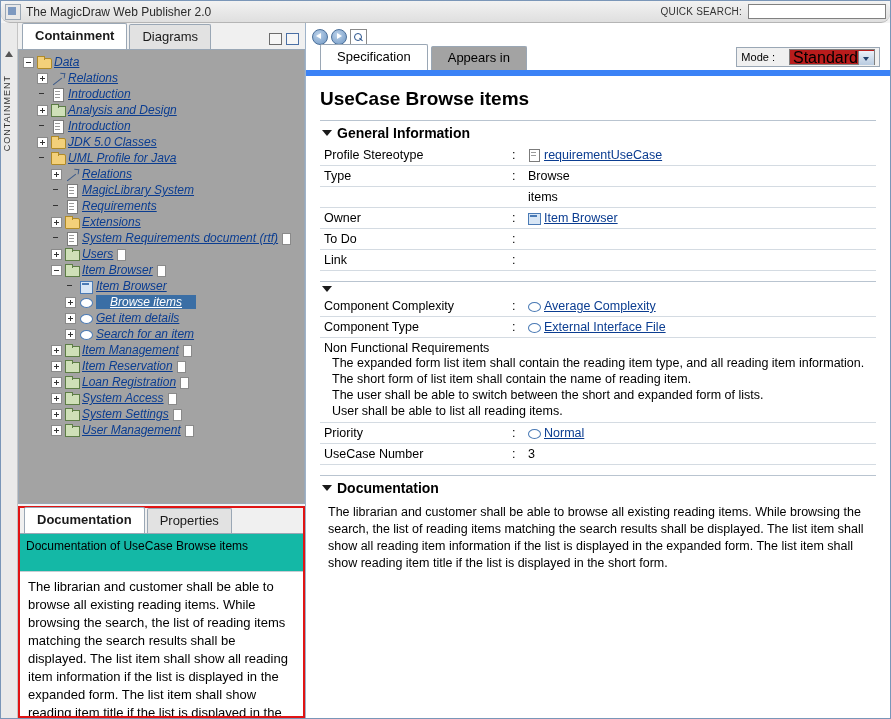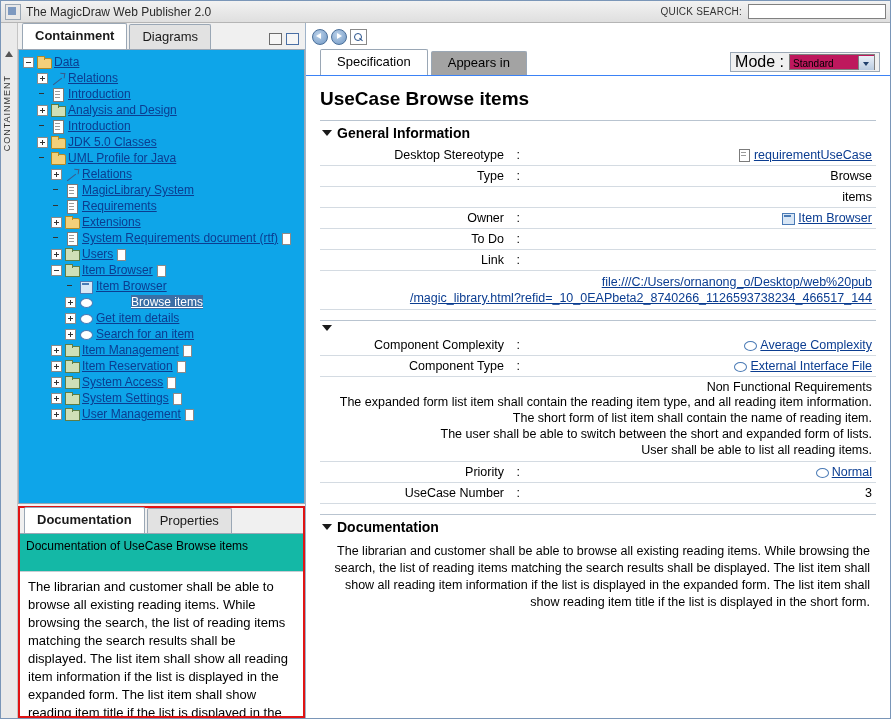--- a/index.html
+++ b/index.html
@@ -18,20 +18,21 @@
     background:#f4f4f4;
   }
   
   .titlebar{
     height:22px;
     background:linear-gradient(#f2f2f2,#dfdfdf);
     border-bottom:1px solid #b5b5b5;
     display:flex;align-items:center;
     padding:0 4px;
     box-sizing:border-box;
+    border-radius:9px;
   }
   .titlebar .app-icon{
     width:14px;height:14px;margin-right:5px;
     background:#e8e8e8;border:1px solid #9aa7b5;
     display:inline-block;position:relative;flex:0 0 auto;
   }
   .titlebar .app-icon:after{
     content:"";position:absolute;left:2px;top:2px;width:8px;height:8px;
     background:#7d99c0;
   }
@@ -88,22 +89,22 @@
   .tab.active{
     background:#ffffff;font-weight:bold;height:25px;line-height:24px;
   }
   .tabstrip .winbtns{
     position:absolute;right:6px;bottom:4px;display:flex;gap:4px;
   }
   .winbtn{width:11px;height:10px;border:1px solid #6c6c6c;background:#f6f6f6;}
   .winbtn.b2{border-color:#4a6fa5;}
   
   .treewrap{
-    flex:1 1 auto;background:#0ea5e9;border:1px solid #9aa7b5;border-top:none;
-    margin:0;overflow:hidden;position:relative;
+    flex:1 1 auto;background:#a3a3a3;border:1px solid #9aa7b5;border-top:none;
+    margin:0;overflow:hidden;position:relative;font-style:italic;
   }
   .tree{padding:4px 2px 2px 4px;}
   .node{
     display:flex;align-items:center;height:16px;white-space:nowrap;
     font-size:12px;
   }
   .exp{
     width:11px;height:11px;border:1px solid #8a8a8a;background:#fff;
     margin-right:3px;position:relative;flex:0 0 auto;
     box-sizing:border-box;
@@ -155,21 +156,21 @@
   }
   .ico.sys:before{
     content:"";position:absolute;left:1px;top:1px;width:11px;height:11px;
     background:#d8e6f5;border:1px solid #4a7ab5;
   }
   .ico.sys:after{
     content:"";position:absolute;left:3px;top:3px;width:7px;height:2px;
     background:#4a7ab5;
   }
   .lbl{color:#0b3d91;text-decoration:underline;}
-  .node.sel .lbl{background:#3a6ea5;color:#ffffff;text-decoration:underline;padding:0 0;margin-left:35px;}
+  .node.sel .lbl{background:#3a6ea5;color:#ffffff;text-decoration:underline;padding:0 14px;}
   .tail{margin-left:4px;width:9px;height:11px;display:inline-block;position:relative;}
   .tail:before{
     content:"";position:absolute;left:0;top:0;width:7px;height:10px;
     background:#fff;border:1px solid #8a8a8a;
   }
   
   .i0{padding-left:0px;} .i1{padding-left:14px;} .i2{padding-left:28px;}
   .i3{padding-left:42px;}
   
   .docpanel{
@@ -211,59 +212,59 @@
   .findbtn:before{
     content:"";position:absolute;left:3px;top:3px;width:6px;height:6px;
     border:1px solid #27518a;border-radius:50%;
   }
   .findbtn:after{
     content:"";position:absolute;left:8px;top:9px;width:4px;height:1px;
     background:#27518a;transform:rotate(40deg);
   }
   .rtabstrip{
     display:flex;align-items:flex-end;height:28px;
-    border-bottom:1px solid #3b82f6;padding-left:14px;box-sizing:border-box;
+    border-bottom:6px solid #3b82f6;padding-left:14px;box-sizing:border-box;
     position:relative;background:#ffffff;
   }
   .rtab{
     height:23px;line-height:22px;padding:0 16px;border:1px solid #9aa7b5;
     border-bottom:none;background:#a3a3a3;margin-right:3px;font-size:13px;
     border-radius:2px 2px 0 0;
   }
   .rtab.active{background:#ffffff;height:25px;line-height:24px;}
   .modebox{
     position:absolute;right:10px;bottom:3px;display:flex;align-items:center;
     border:1px solid #9aa7b5;background:#f0f0f0;padding:2px 4px;height:20px;
     box-sizing:border-box;
   }
-  .modebox .mlabel{font-size:16px;margin-right:5px;}
+  .modebox .mlabel{font-size:11px;margin-right:14px;}
   .mselect{
-    display:flex;align-items:center;border:1px solid #7f7f7f;background:#be185d;
-    height:16px;font-size:10px;padding:2px 0 0 3px;min-width:86px;
+    display:flex;align-items:center;border:1px solid #7f7f7f;background:#b91c1c;
+    height:16px;font-size:16px;padding:2px 0 0 3px;min-width:86px;
     box-sizing:border-box;
   }
   .mselect .mval{flex:1 1 auto;}
   .mselect .mbtn{
     width:15px;height:14px;background:linear-gradient(#eaf0f8,#b9cbe0);
     border-left:1px solid #7f7f7f;position:relative;
   }
   .mselect .mbtn:after{
     content:"";position:absolute;left:4px;top:6px;width:0;height:0;
     border-left:3px solid transparent;border-right:3px solid transparent;
     border-top:4px solid #1f3f6b;
   }
   
   .content{
     flex:1 1 auto;overflow:hidden;padding:8px 14px 12px 14px;box-sizing:border-box;
   }
   h1.spec{
     font-size:19px;font-weight:bold;margin:4px 0 10px 0;color:#000;
   }
   .section{
-    border-top:1px solid #b9c4d0;margin-top:10px;text-align:right;
+    border-top:1px solid #b9c4d0;margin-top:10px;
   }
   .sechdr{
     display:flex;align-items:center;font-size:14px;font-weight:bold;
     padding:4px 0 4px 2px;
   }
   .sechdr .tri{
     width:0;height:0;border-left:5px solid transparent;border-right:5px solid transparent;
     border-top:6px solid #1a1a1a;margin-right:5px;
   }
   table.props{border-collapse:collapse;width:100%;font-size:12.5px;}
@@ -430,20 +431,26 @@
             <div class="node i2">
               <span class="exp plus"></span>
               <span class="ico pkg"></span>
               <span class="lbl">Item Management</span>
               <span class="tail"></span>
             </div>
             <div class="node i2">
               <span class="exp plus"></span>
               <span class="ico pkg"></span>
               <span class="lbl">Item Reservation</span>
+              <span class="tail"></span>
+            </div>
+            <div class="node i2">
+              <span class="exp plus"></span>
+              <span class="ico pkg"></span>
+              <span class="lbl">Loan Registration</span>
               <span class="tail"></span>
             </div>
             <div class="node i2">
               <span class="exp plus"></span>
               <span class="ico pkg"></span>
               <span class="lbl">System Access</span>
               <span class="tail"></span>
             </div>
             <div class="node i2">
               <span class="exp plus"></span>
@@ -498,21 +505,21 @@
         <h1 class="spec">UseCase Browse items</h1>
 
         <div class="section">
           <div class="sechdr">
             <span class="tri"></span>
             <span>General Information</span>
           </div>
           <table class="props">
             <tbody>
                 <tr>
-              <td class="k">Desktop Stereotype</td>
+              <td class="k">Profile Stereotype</td>
               <td class="c">:</td>
               <td>
                 <span class="mini docico"></span><a class="link" href="#">requirementUseCase</a>
               </td>
             </tr>
             <tr class="noline">
               <td class="k">Type</td>
               <td class="c">:</td>
               <td>Browse</td>
             </tr>
@@ -530,26 +537,20 @@
             </tr>
             <tr>
               <td class="k">To Do</td>
               <td class="c">:</td>
               <td></td>
             </tr>
             <tr class="noline">
               <td class="k">Link</td>
               <td class="c">:</td>
               <td></td>
-            </tr>
-            <tr>
-              <td colspan="3" class="linklines">
-                <a class="link" href="#">file:///C:/Users/ornanong_o/Desktop/web%20pub</a><br>
-                <a class="link" href="#">/magic_library.html?refid=_10_0EAPbeta2_8740266_1126593738234_466517_144</a>
-              </td>
             </tr>
           </tbody>
             </table>
         </div>
 
         <div class="section">
           <div class="sechdr">
             <span class="tri"></span>
           </div>
           <table class="props">

